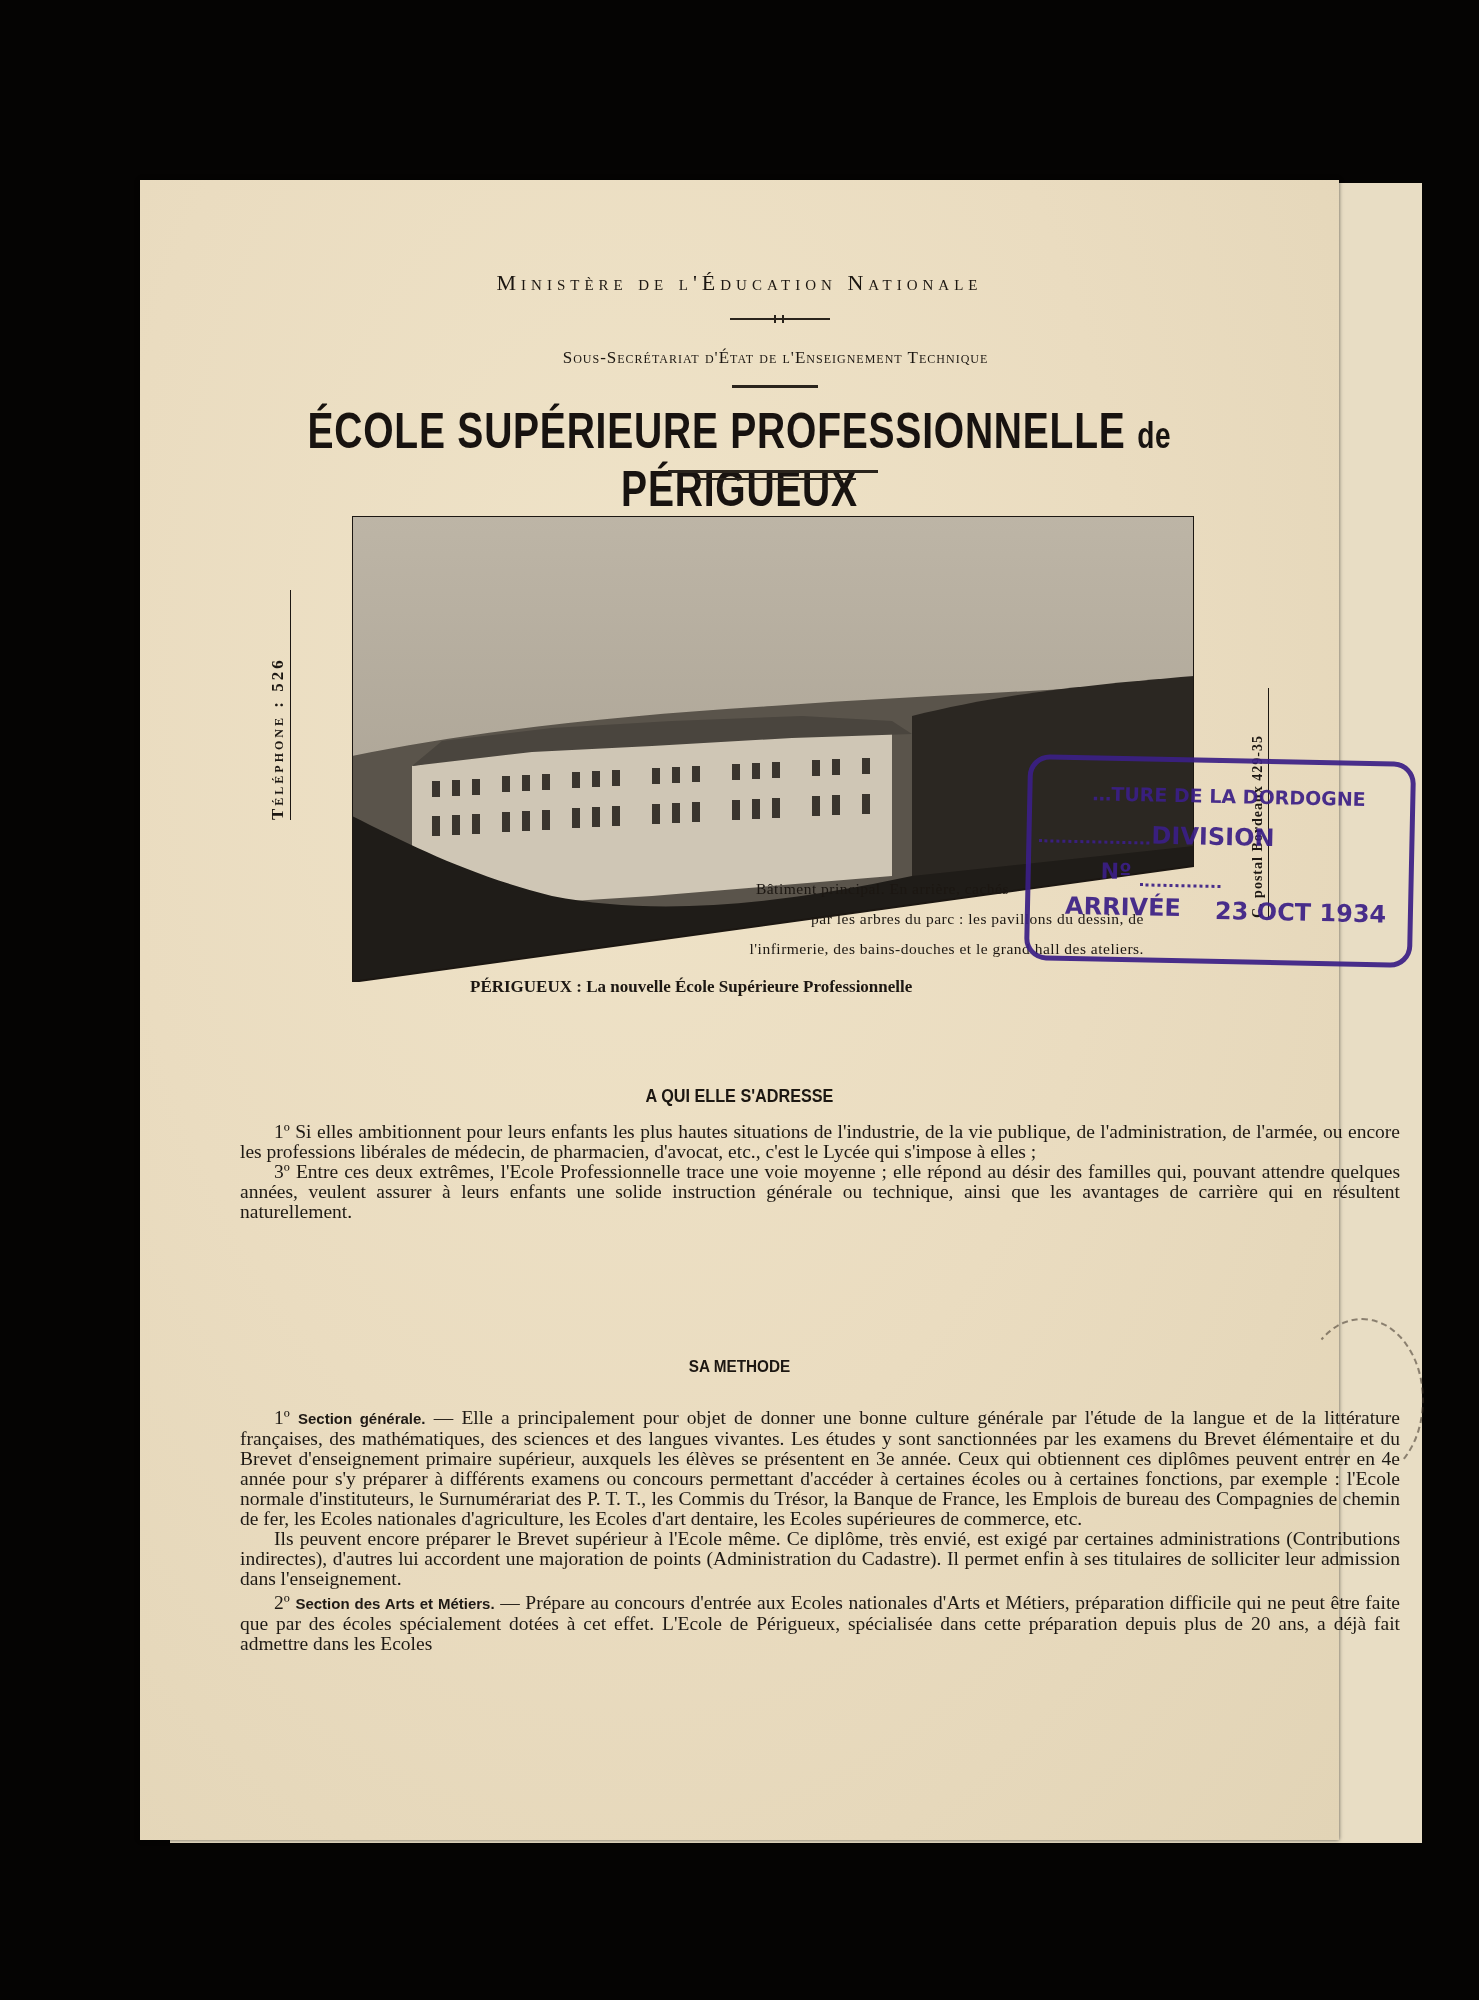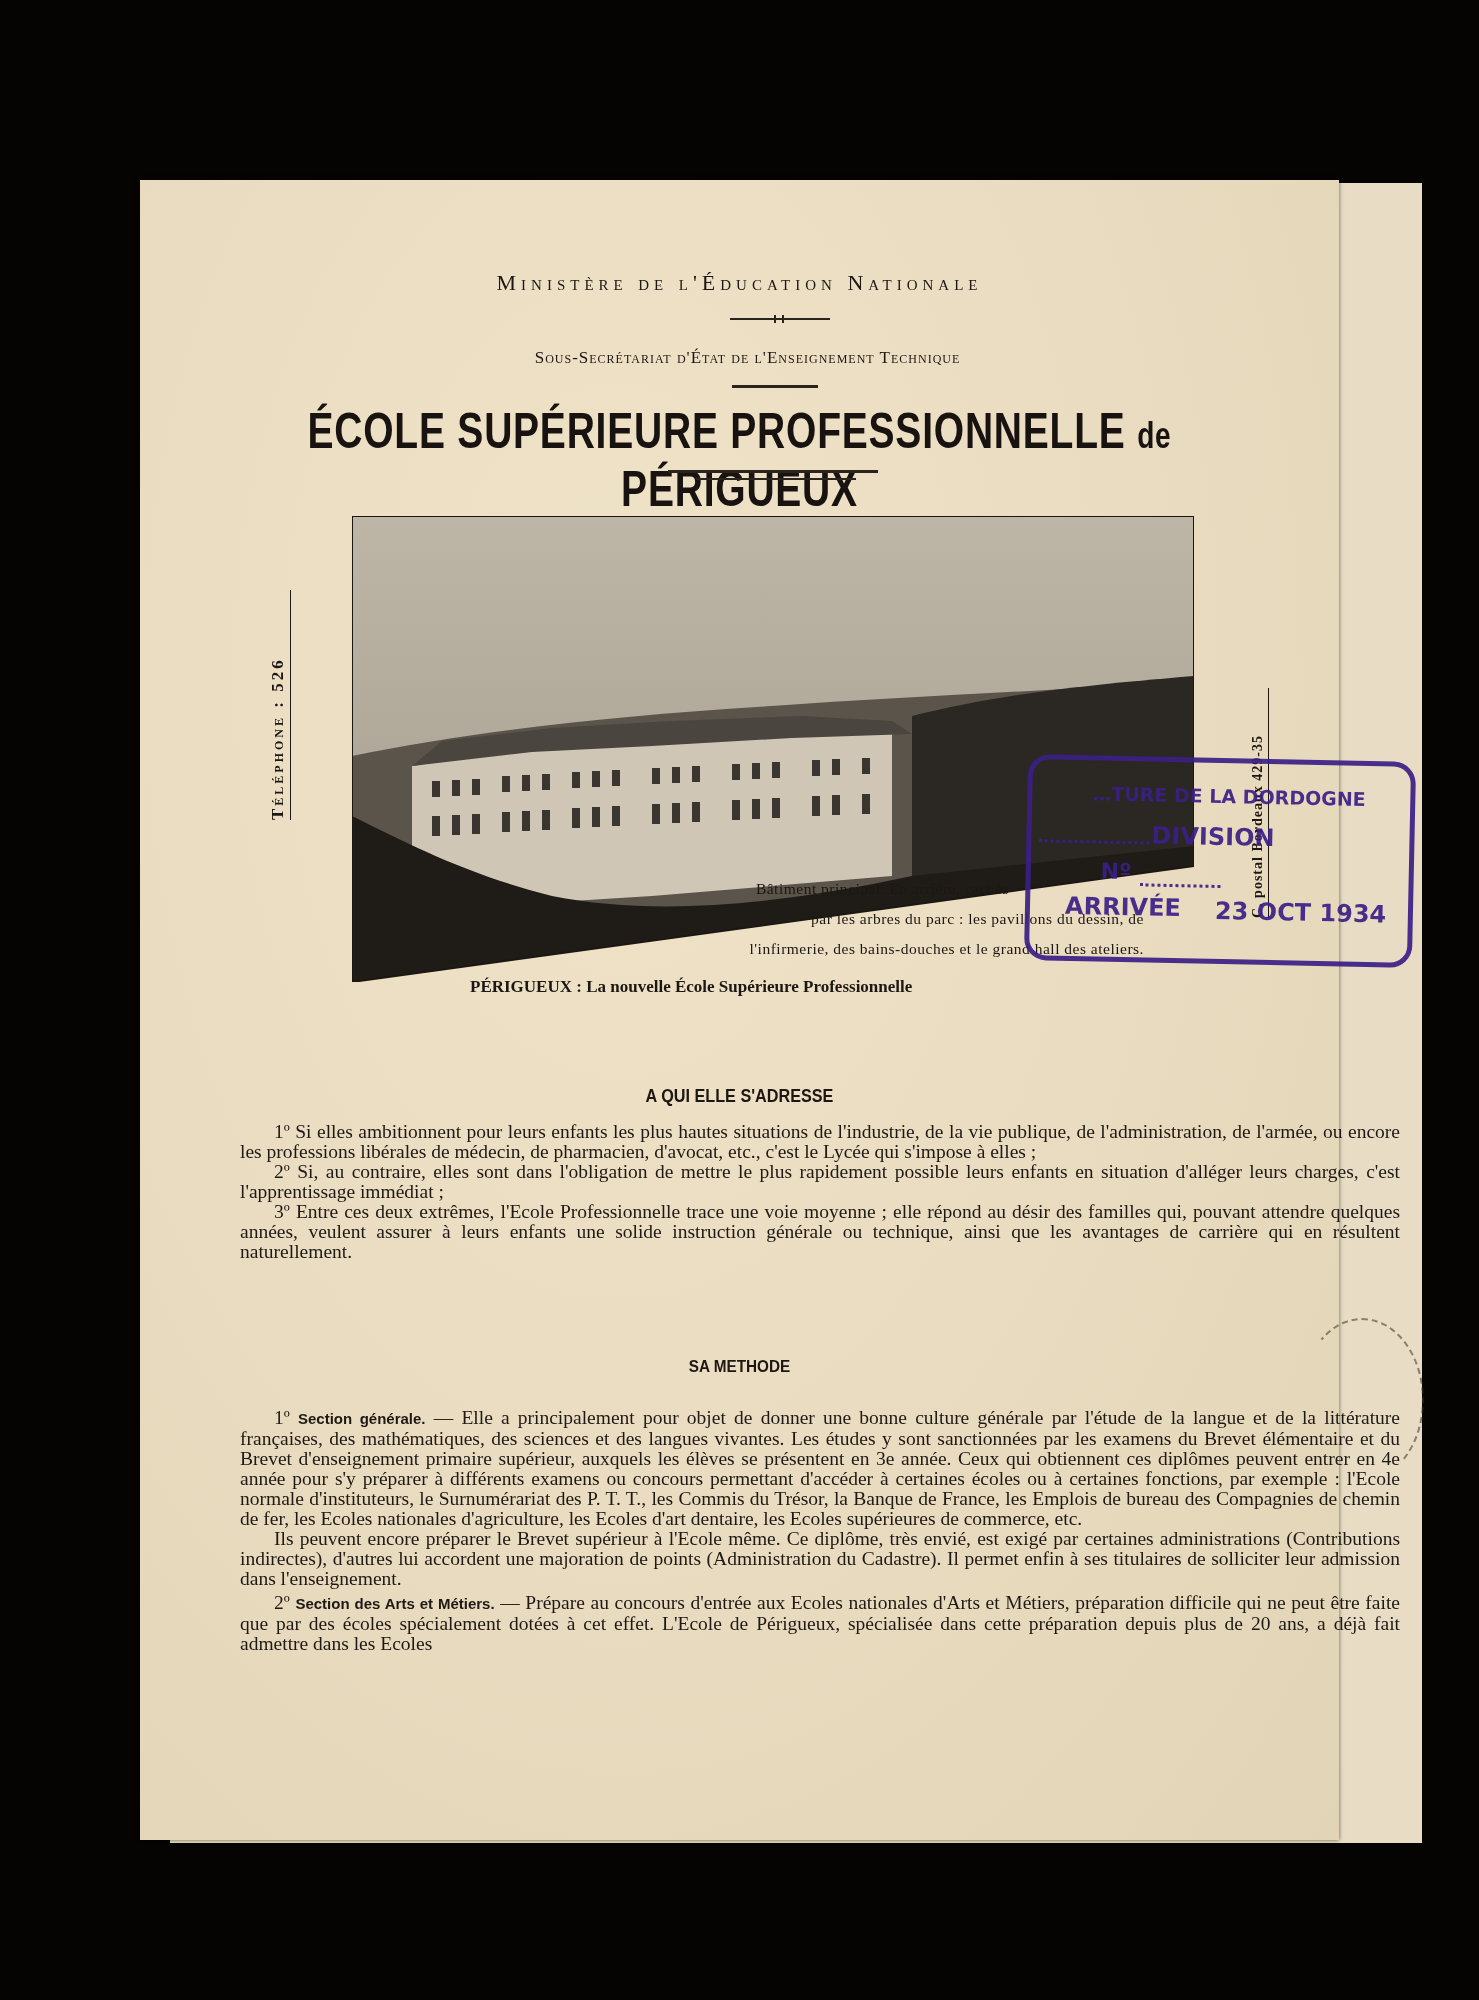--- a/index.html
+++ b/index.html
@@ -18,22 +18,22 @@
       color: #1c1712;
       box-shadow: 0 0 4px rgba(0,0,0,0.6);
     }
     .ministry {
       position: absolute; top: 90px; left: 0; width: 100%; text-align: center;
       font-size: 22px; letter-spacing: 5px; font-variant: small-caps;
     }
     .orn1 { position:absolute; top:138px; left:590px; width:100px; height:2px; background:#2a241c; }
     .orn1:after { content:""; position:absolute; left:44px; top:-3px; width:6px; height:8px; border-left:2px solid #2a241c; border-right:2px solid #2a241c; }
     .subsec {
-      position: absolute; top: 168px; left: 8px; width: 100%; text-align: center;
-      font-size: 17px; letter-spacing: 1px; font-variant: small-caps;
+      position: absolute; top: 168px; left: 0; width: 100%; text-align: center;
+      font-size: 17px; letter-spacing: 1px; font-variant: small-caps; padding-left: 36px;
     }
     .rule2 { position:absolute; top:205px; left:592px; width:86px; height:3px; background:#2a241c; }
     .school-title {
       position: absolute; top: 222px; left: 0; width: 100%; text-align: center;
       font-family: "Liberation Sans", "DejaVu Sans", sans-serif; font-weight: bold;
       font-size: 50px; letter-spacing: 1px; transform: scaleX(0.78); transform-origin: center;
       color: #181310;
     }
     .school-title .small { font-size: 36px; }
     .rule3a { position:absolute; top:290px; left:528px; width:210px; height:3px; background:#2a241c; }
@@ -177,21 +177,20 @@
 
   <div class="caption-line" style="top:700px; right:330px;">Bâtiment principal. En arrière, cachés</div>
   <div class="caption-line" style="top:730px; right:195px;">par les arbres du parc : les pavillons du dessin, de</div>
   <div class="caption-line" style="top:760px; right:195px;">l'infirmerie, des bains-douches et le grand hall des ateliers.</div>
   <div class="photo-title">PÉRIGUEUX : La nouvelle École Supérieure Professionnelle</div>
 
   <div class="h-sub" style="top:906px;">A QUI ELLE S'ADRESSE</div>
 
   <div class="body-text" style="top:942px;">
     <p class="ind">1º Si elles ambitionnent pour leurs enfants les plus hautes situations de l'industrie, de la vie publique, de l'administration, de l'armée, ou encore les professions libérales de médecin, de pharmacien, d'avocat, etc., c'est le Lycée qui s'impose à elles ;</p>
-    <p class="ind">2º Si, au contraire, elles sont dans l'obligation de mettre le plus rapidement possible leurs enfants en situation d'alléger leurs charges, c'est l'apprentissage immédiat ;</p>
     <p class="ind">3º Entre ces deux extrêmes, l'Ecole Professionnelle trace une voie moyenne ; elle répond au désir des familles qui, pouvant attendre quelques années, veulent assurer à leurs enfants une solide instruction générale ou technique, ainsi que les avantages de carrière qui en résultent naturellement.</p>
   </div>
 
   <div class="h-sub" style="top:1177px; font-size:17px;">SA METHODE</div>
 
   <div class="body-text" style="top:1218px;">
     <p class="ind" style="margin-top:10px;"><span>1º</span> <b>Section générale.</b><span> — Elle a principalement pour objet de donner une bonne culture générale par l'étude de la langue et de la littérature françaises, des mathématiques, des sciences et des langues vivantes. Les études y sont sanctionnées par les examens du Brevet élémentaire et du Brevet d'enseignement primaire supérieur, auxquels les élèves se présentent en 3e année. Ceux qui obtiennent ces diplômes peuvent entrer en 4e année pour s'y préparer à différents examens ou concours permettant d'accéder à certaines écoles ou à certaines fonctions, par exemple : l'Ecole normale d'instituteurs, le Surnumérariat des P. T. T., les Commis du Trésor, la Banque de France, les Emplois de bureau des Compagnies de chemin de fer, les Ecoles nationales d'agriculture, les Ecoles d'art dentaire, les Ecoles supérieures de commerce, etc.</span></p>
     <p class="ind">Ils peuvent encore préparer le Brevet supérieur à l'Ecole même. Ce diplôme, très envié, est exigé par certaines administrations (Contributions indirectes), d'autres lui accordent une majoration de points (Administration du Cadastre). Il permet enfin à ses titulaires de solliciter leur admission dans l'enseignement.</p>
     <p class="ind" style="margin-top:4px;"><span>2º</span> <b>Section des Arts et Métiers.</b><span> — Prépare au concours d'entrée aux Ecoles nationales d'Arts et Métiers, préparation difficile qui ne peut être faite que par des écoles spécialement dotées à cet effet. L'Ecole de Périgueux, spécialisée dans cette préparation depuis plus de 20 ans, a déjà fait admettre dans les Ecoles</span></p>
   </div>

